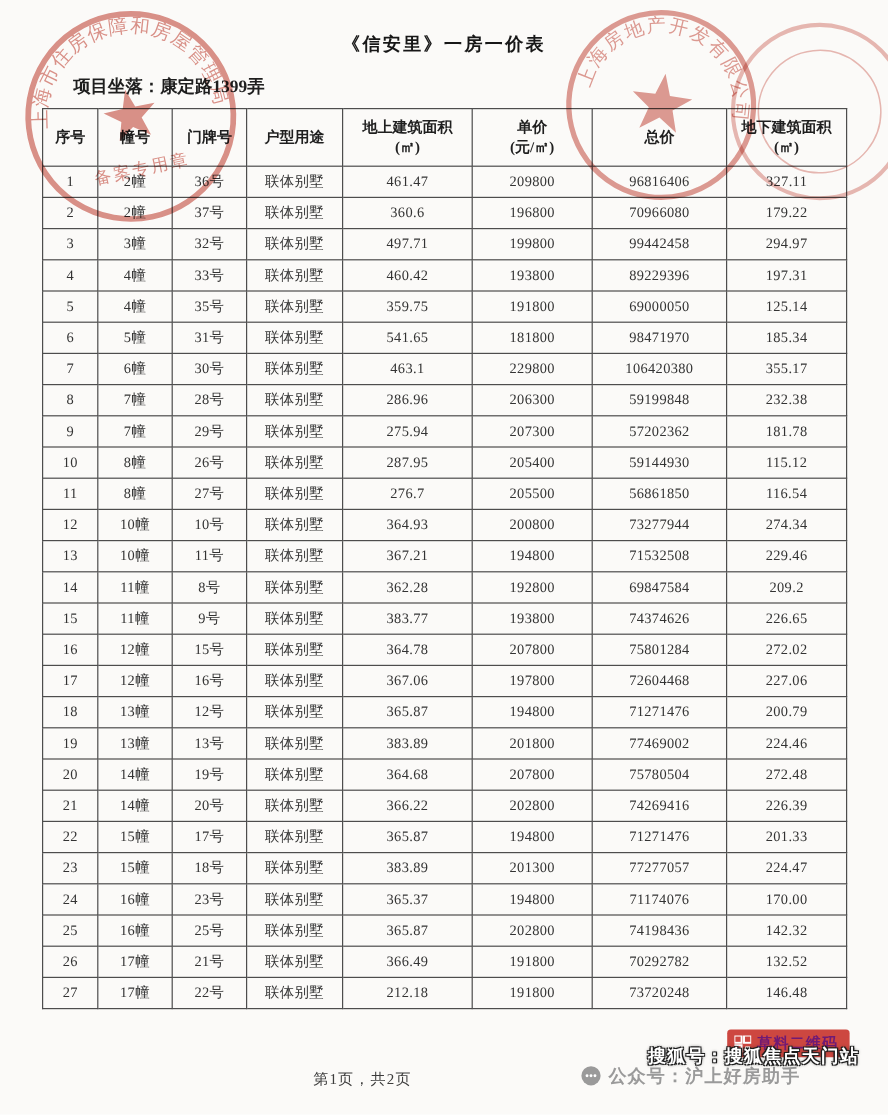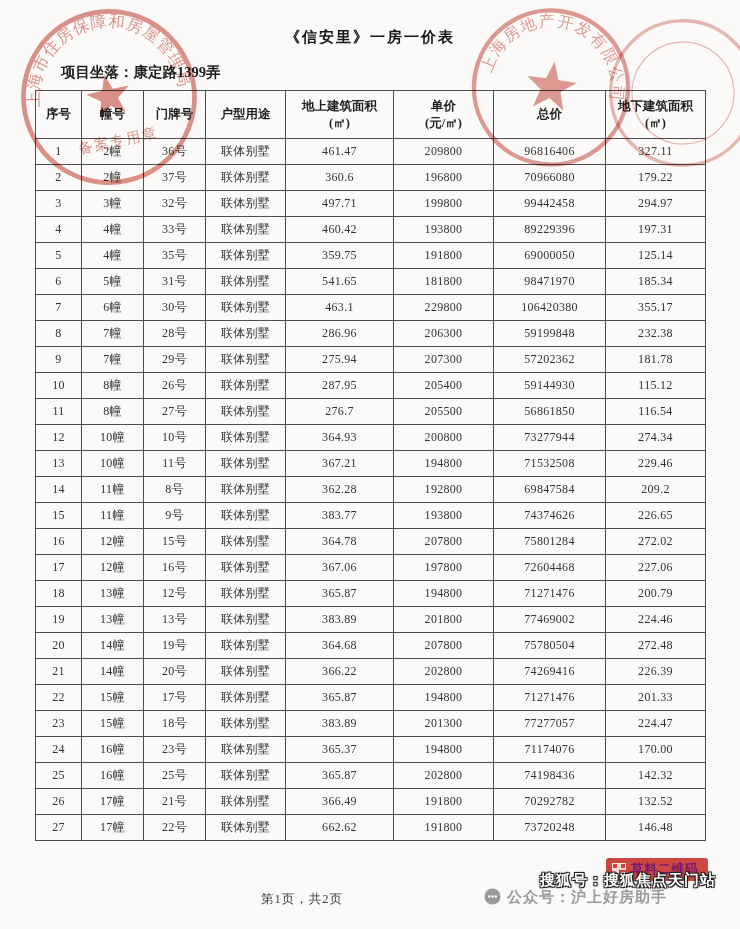--- a/index.html
+++ b/index.html
@@ -400,21 +400,21 @@
           <td>366.49</td>
           <td>191800</td>
           <td>70292782</td>
           <td>132.52</td>
         </tr>
         <tr>
           <td>27</td>
           <td>17幢</td>
           <td>22号</td>
           <td>联体别墅</td>
-          <td>662.62</td>
+          <td>212.18</td>
           <td>191800</td>
           <td>73720248</td>
           <td>146.48</td>
         </tr>
       </tbody>
   </table>
 
   <div class="stamp stamp-left">
     <svg viewBox="0 0 200 200">
       <defs>

